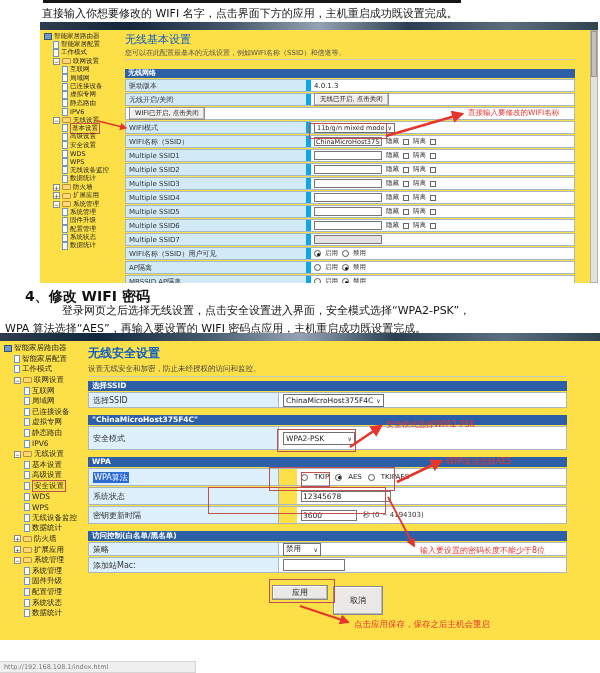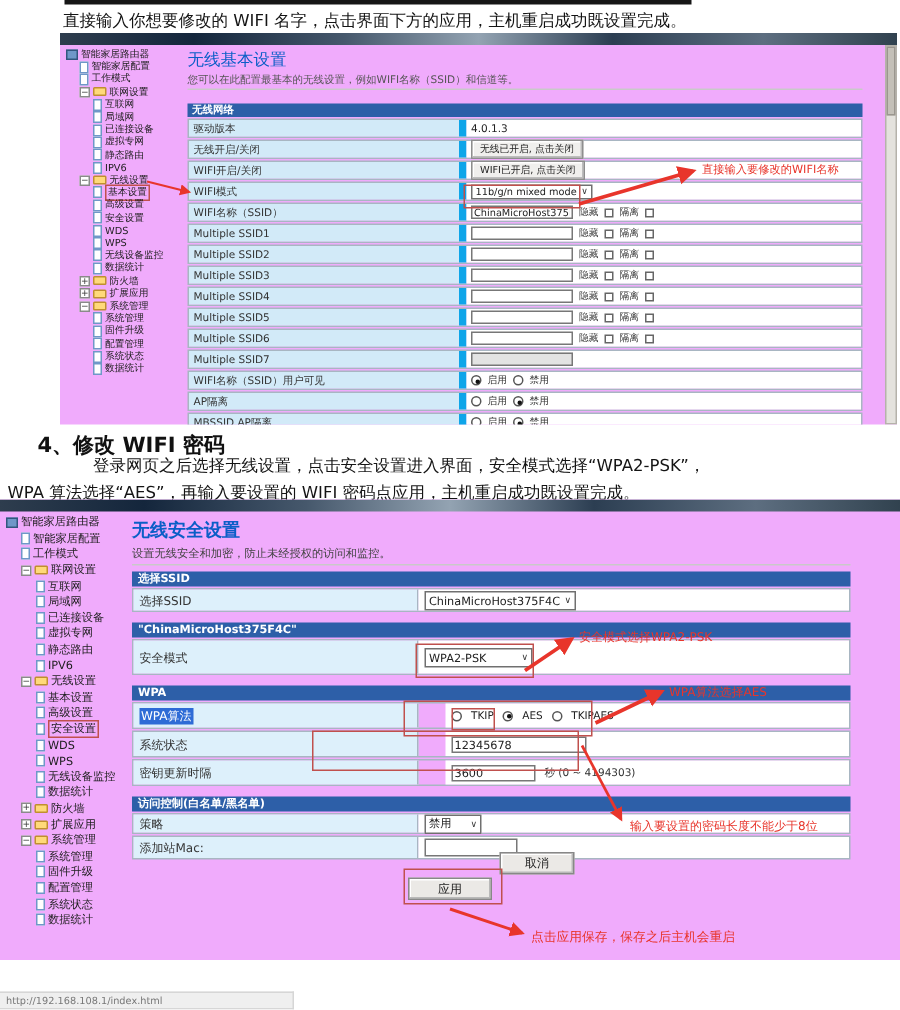--- a/index.html
+++ b/index.html
@@ -9,21 +9,21 @@
   .abs { position:absolute; }
 
   
   #top-rule { left:43px; top:0; width:418px; height:3px; background:#161616; }
   #intro-line { left:42px; top:6px; font-size:11px; color:#141414; }
   #step-heading { left:25px; top:288px; font-size:14px; font-weight:bold; color:#111; }
   #step-line1 { left:62px; top:303px; font-size:11px; color:#141414; }
   #step-line2 { left:5px;  top:321px; font-size:11px; color:#141414; }
 
   
-  .shot { overflow:hidden; background:#f0abfc; }
+  .shot { overflow:hidden; background:#fde047; }
   #shot1 { left:40px; top:22px; width:558px; height:261px; }
   #shot2 { left:0px; top:333px; width:600px; height:307px; }
   .banner { left:0; top:0; height:8px; width:100%;
     background:linear-gradient(90deg,#2e3d4e 0%,#14263c 16%,#46586c 34%,#93a3b2 50%,#2c3e52 66%,#5d6e80 84%,#31424f 100%); }
 
   
   .tree { left:2px; top:10px; }
   .titem { display:flex; align-items:center; gap:2px; white-space:nowrap; color:#1d1d1d; }
   #tree1 .titem { height:8.4px; font-size:6.5px; }
   #tree2 .titem { height:10.6px; font-size:7.5px; }
@@ -78,21 +78,21 @@
   .fsel.s2 { min-width:72px; height:13px; font-size:7.5px; }
   .fsel.s2narrow { min-width:38px; height:13px; font-size:7.5px; }
   .inp.s2 { width:90px; height:11px; font-size:7.5px; }
   .inp.s2n { width:56px; height:11px; font-size:7.5px; }
   .inp.s2m { width:62px; height:12px; font-size:7.5px; }
   .suffix { font-size:7px; color:#333; }
   .rlabel { font-size:7px; color:#222; }
   .btn-lg { font-size:8px; background:#ebe9e6; border:1px solid #888; color:#222; font-family:inherit;
     box-shadow:inset -1px -1px 0 #b9b9b9, inset 1px 1px 0 #fff; }
   #apply-btn { position:absolute; left:184px; top:240px; width:56px; height:15px; }
-  #cancel-btn { position:absolute; left:245px; top:223px; width:50px; height:15px;font-family:Liberation Mono, monospace; }
+  #cancel-btn { position:absolute; left:245px; top:241px; width:50px; height:29px;font-family:Liberation Mono, monospace; }
 
   
   .redbox { position:absolute; border:1.5px solid #c0504d; pointer-events:none; background:transparent; }
   .ann { position:absolute; color:#e8352b; pointer-events:none; white-space:nowrap; }
   #an-ssid  { left:468px; top:108px; font-size:7.5px; }
   #an-mode  { left:386px; top:419px; font-size:8px; }
   #an-aes   { left:446px; top:456px; font-size:8px; }
   #an-pwd   { left:420px; top:545px; font-size:8px; }
   #an-apply { left:354px; top:619px; font-size:8.5px; }
   #arrows { left:0; top:0; width:600px; height:673px; pointer-events:none; }
@@ -236,21 +236,20 @@
               <span>4.0.1.3</span>
             </div>
           </div>
           <div class="trow">
             <div class="tlabel">无线开启/关闭</div>
             <div class="tval">
               <button class="btn-sm">无线已开启, 点击关闭</button>
             </div>
           </div>
           <div class="trow">
-            <div class="tlabel">WIFI开启/关闭</div>
             <div class="tval">
               <button class="btn-sm">WIFI已开启, 点击关闭</button>
             </div>
           </div>
           <div class="trow">
             <div class="tlabel">WIFI模式</div>
             <div class="tval">
               <div class="fsel">
                 <span>11b/g/n mixed mode</span>
                 <span class="caret">∨</span>

